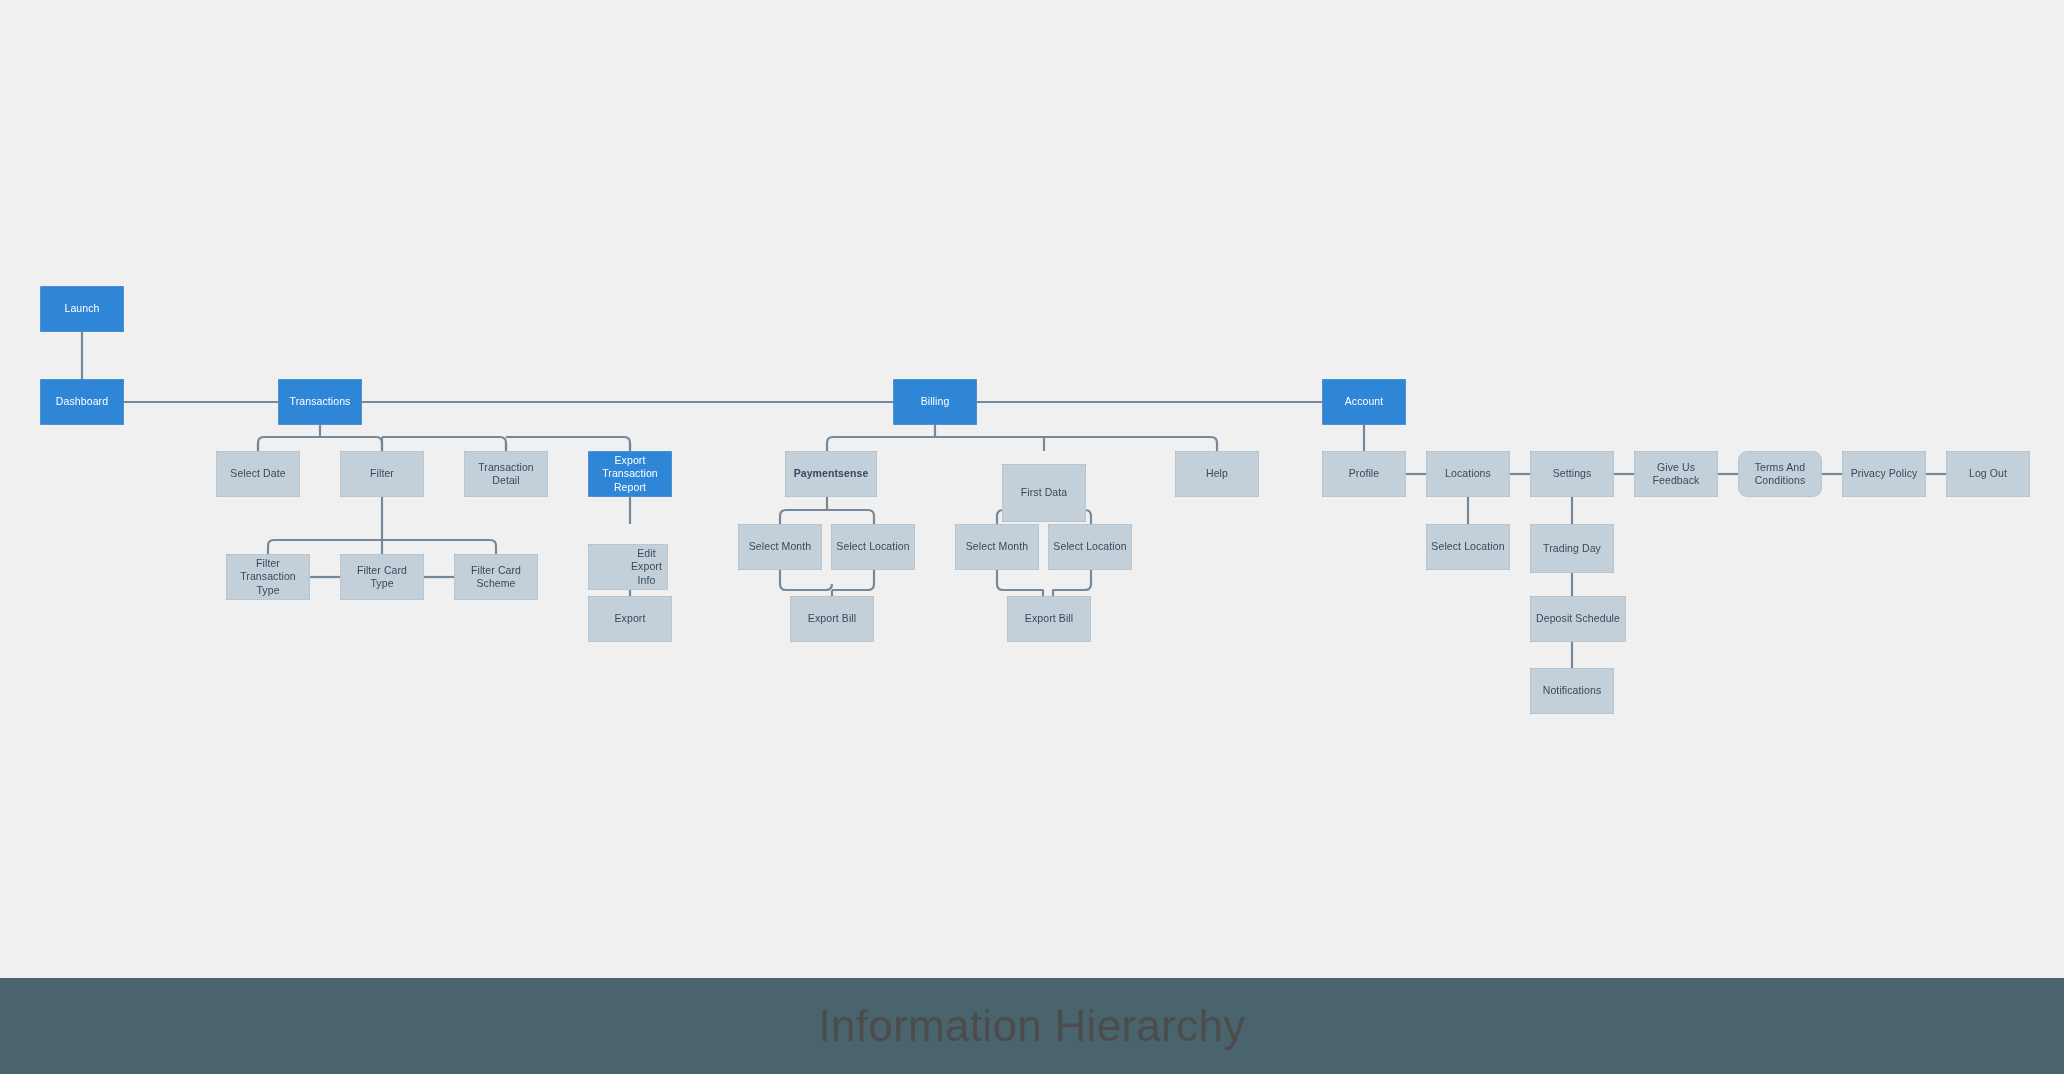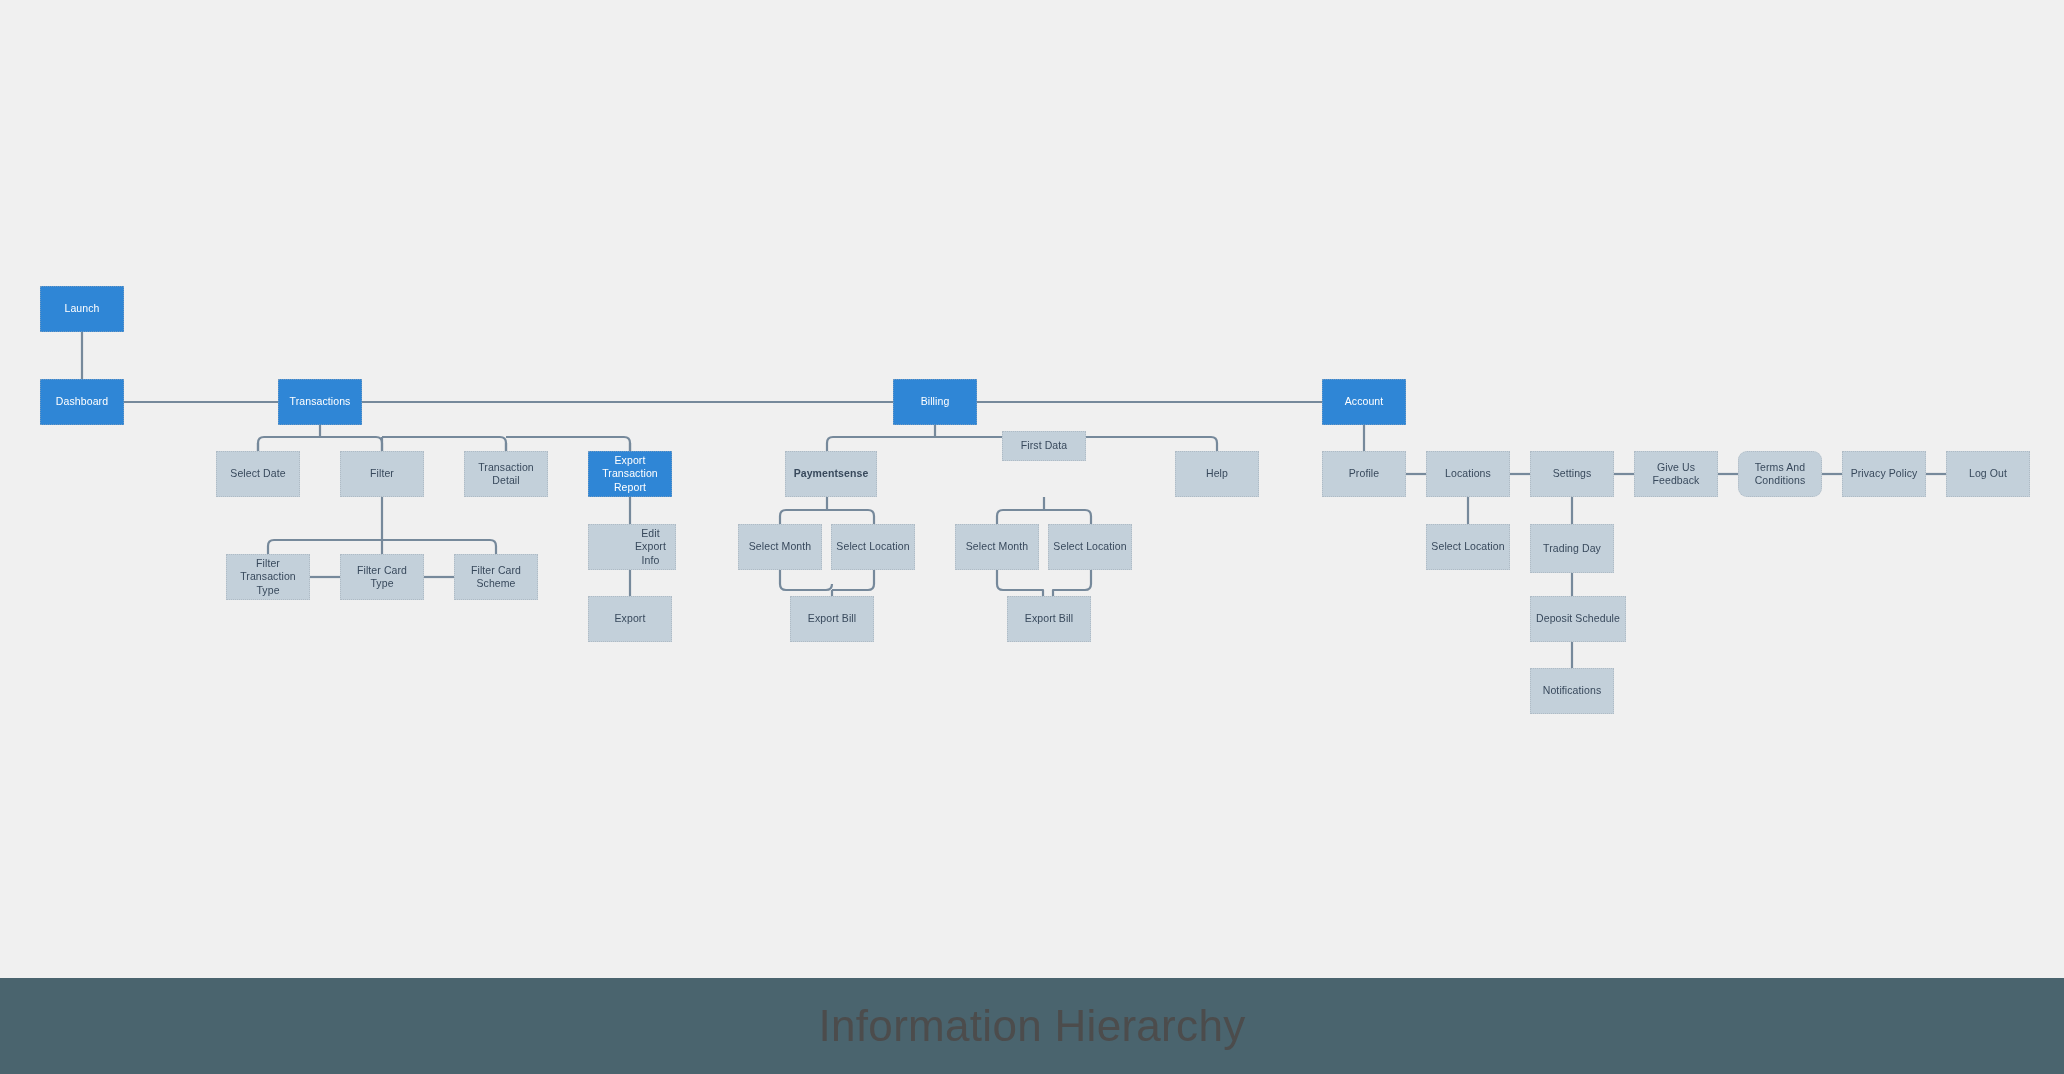--- a/index.html
+++ b/index.html
@@ -176,31 +176,31 @@
   <div class="node secondary" style="left:226px;top:554px;width:84px;height:46px;">
       <span class="lbl">Filter Transaction Type</span>
     </div>
   <div class="node secondary" style="left:340px;top:554px;width:84px;height:46px;">
       <span class="lbl">Filter Card Type</span>
     </div>
   <div class="node secondary" style="left:454px;top:554px;width:84px;height:46px;">
       <span class="lbl">Filter Card Scheme</span>
     </div>
 
-  <div class="node secondary" style="left:588px;top:524px;width:88px;height:46px;padding-left:41px;">
+  <div class="node secondary" style="left:588px;top:544px;width:80px;height:46px;padding-left:41px;">
       <span class="lbl">Edit Export Info</span>
     </div>
   <div class="node secondary" style="left:588px;top:596px;width:84px;height:46px;">
       <span class="lbl">Export</span>
     </div>
 
   <div class="node secondary" style="left:785px;top:451px;width:92px;height:46px;font-weight:bold;">
       <span class="lbl">Paymentsense</span>
     </div>
-  <div class="node secondary" style="left:1002px;top:431px;width:84px;height:30px;">
+  <div class="node secondary" style="left:1002px;top:464px;width:84px;height:58px;">
       <span class="lbl">First Data</span>
     </div>
   <div class="node secondary" style="left:1175px;top:451px;width:84px;height:46px;">
       <span class="lbl">Help</span>
     </div>
 
   <div class="node secondary" style="left:738px;top:524px;width:84px;height:46px;">
       <span class="lbl">Select Month</span>
     </div>
   <div class="node secondary" style="left:831px;top:524px;width:84px;height:46px;">

